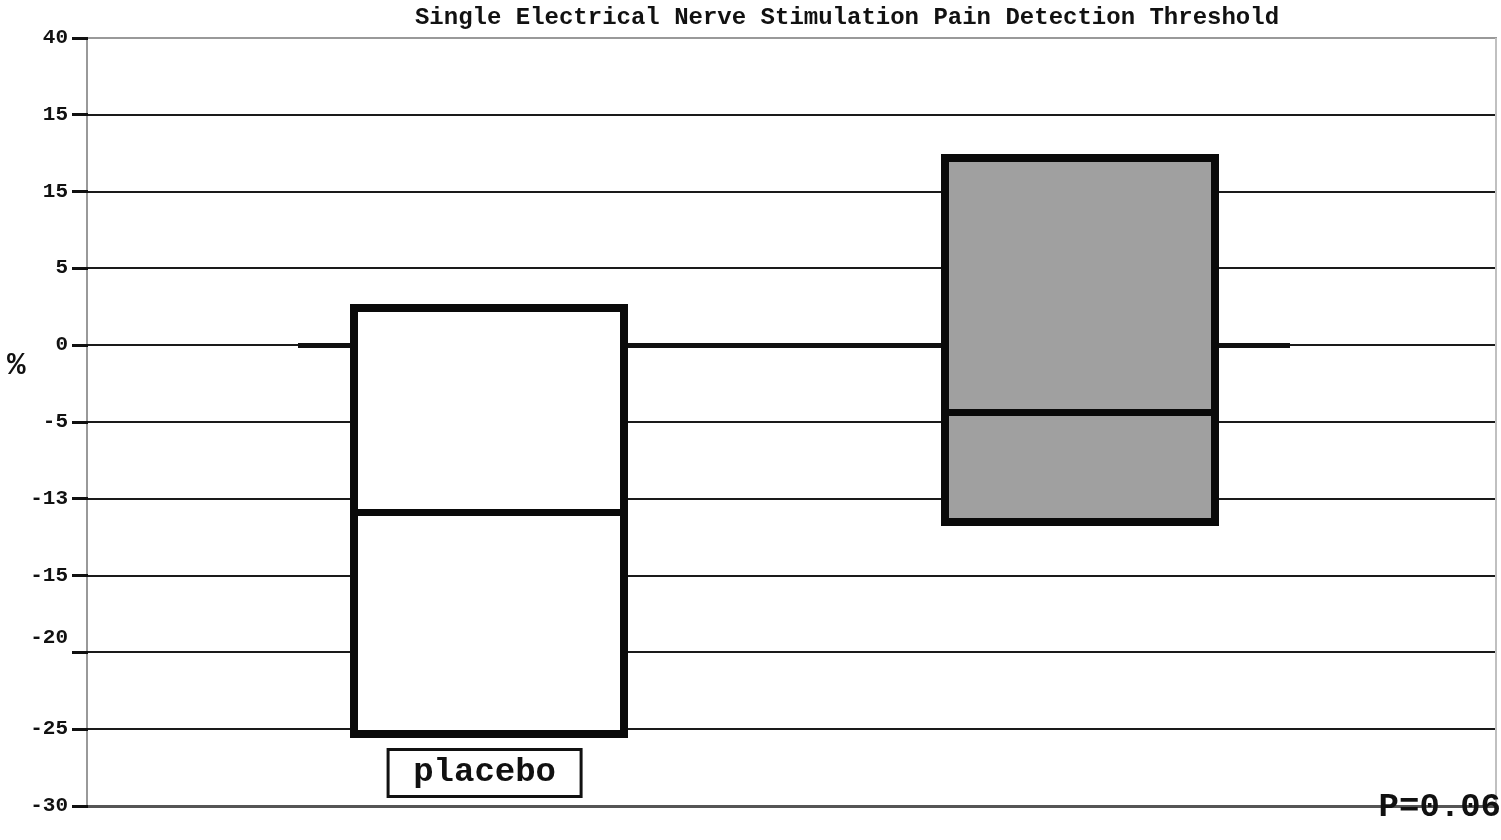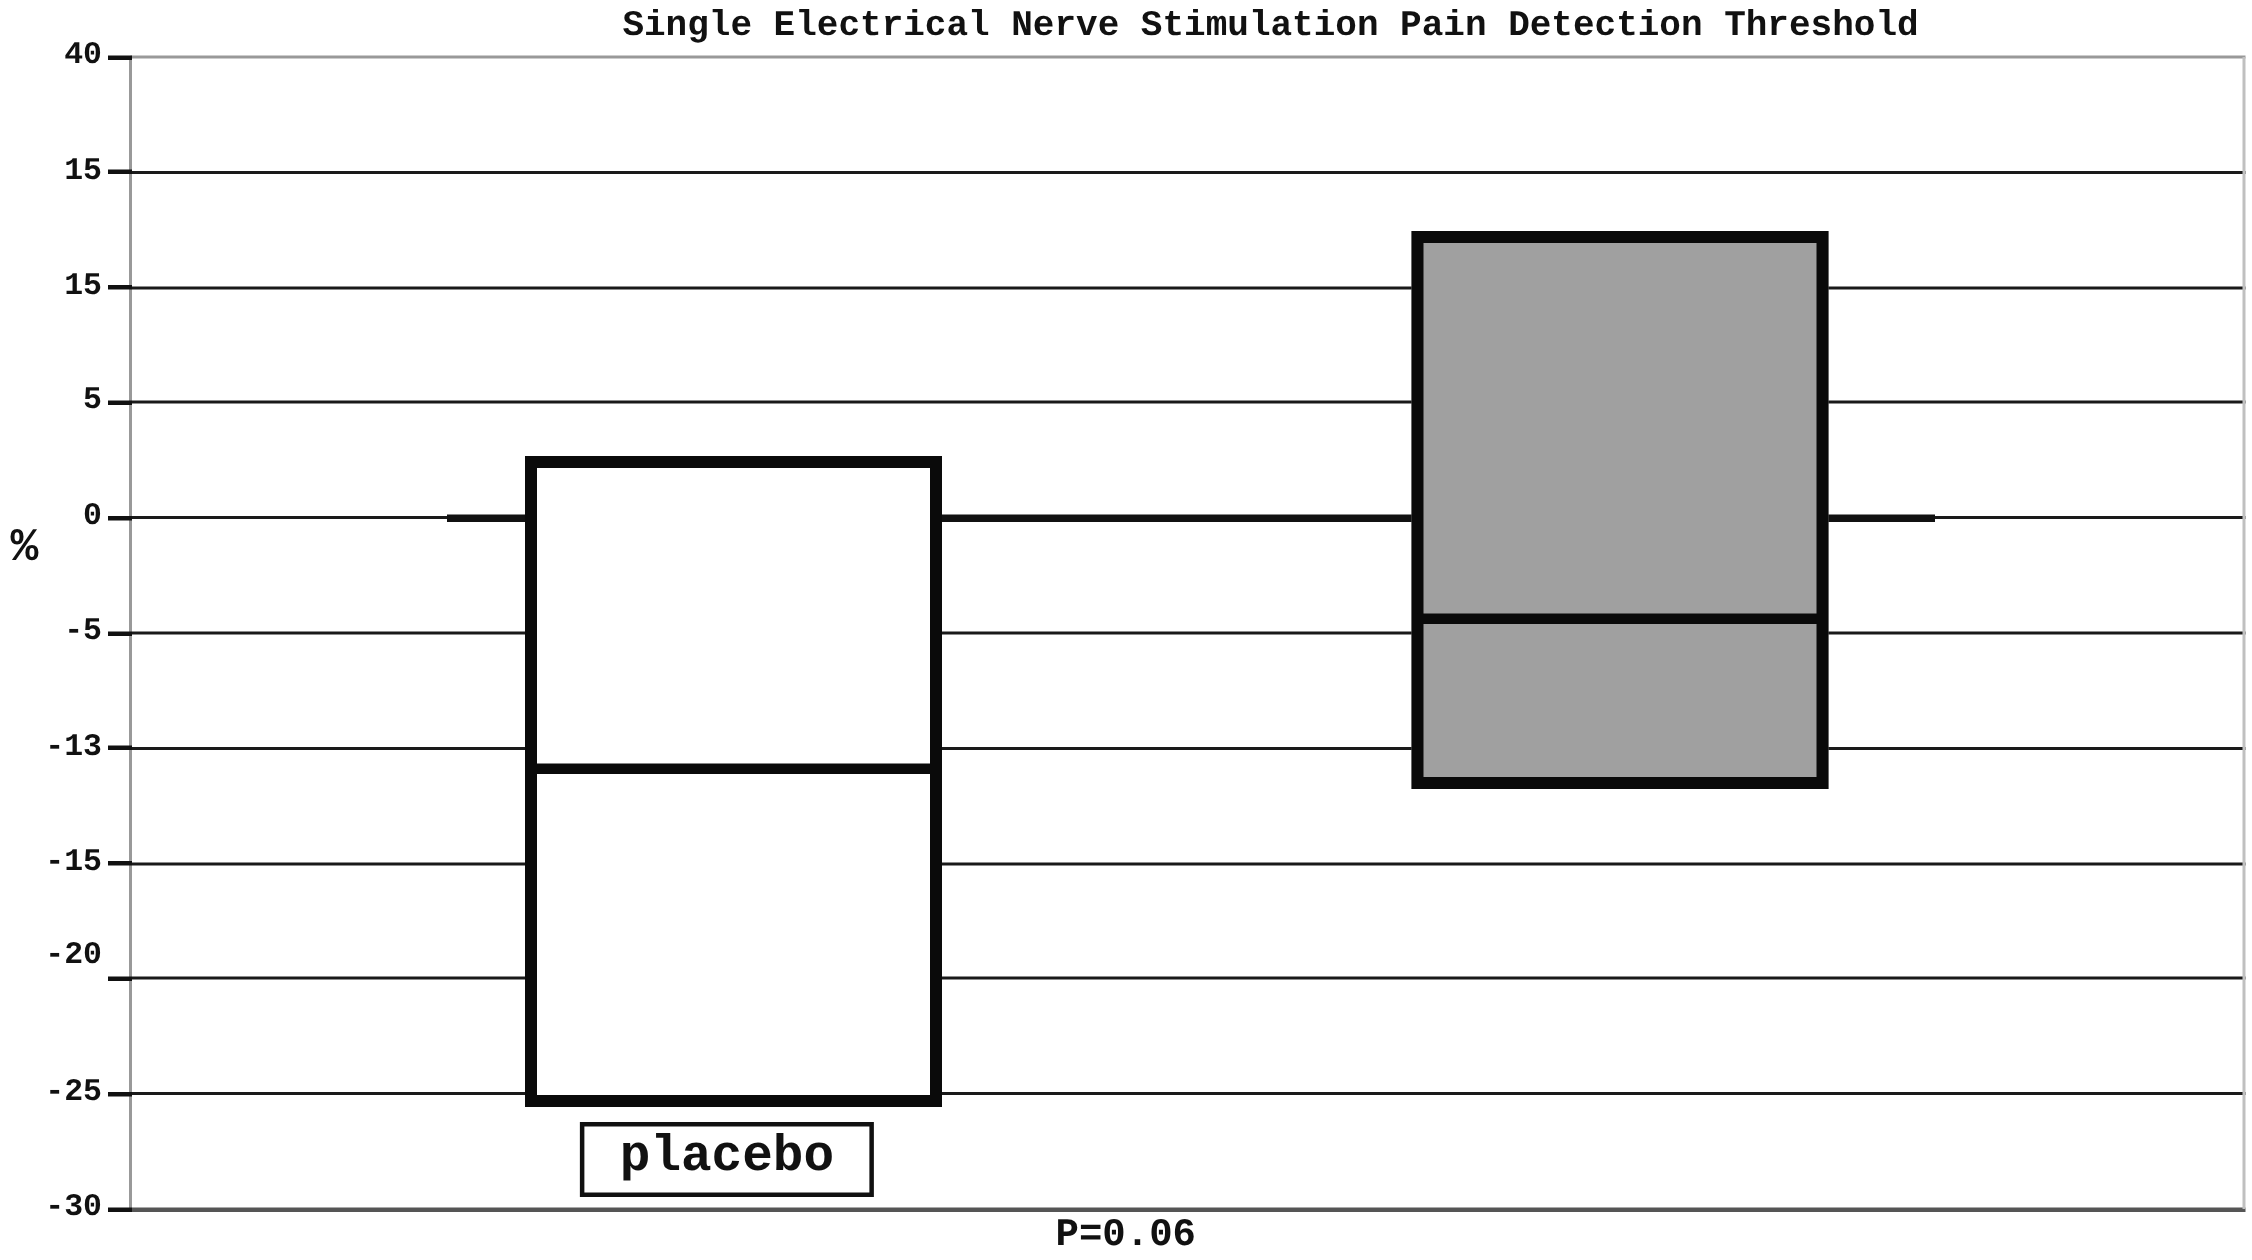--- a/index.html
+++ b/index.html
@@ -8,22 +8,22 @@
     font-family:Liberation Mono, monospace;color:#111111;
   }
   .chart-title{
     position:absolute;top:4px;left:0;width:100%;box-sizing:border-box;padding-left:193px;
     text-align:center;font-size:24px;font-weight:bold;white-space:nowrap;
   }
   .ylabel{
     position:absolute;left:7px;top:348px;font-size:31px;font-weight:bold;
   }
   .pvalue{
-    position:absolute;top:808px;left:0;width:100%;text-align:center;
-    font-size:26px;font-weight:bold;
+    position:absolute;top:788px;left:0;width:100%;text-align:right;
+    font-size:34px;font-weight:bold;
   }
   .plot{position:absolute;left:0;top:0;width:1501px;height:840px;}
   .hline,.vline,.dash,.medline,.zeroline{position:absolute;}
   .ytick-label{
     position:absolute;left:0;width:68px;text-align:right;
     font-size:21px;font-weight:bold;line-height:28px;
   }
   .box{position:absolute;box-sizing:border-box;}
   .cat-label{
     position:absolute;transform:translateX(-50%);

